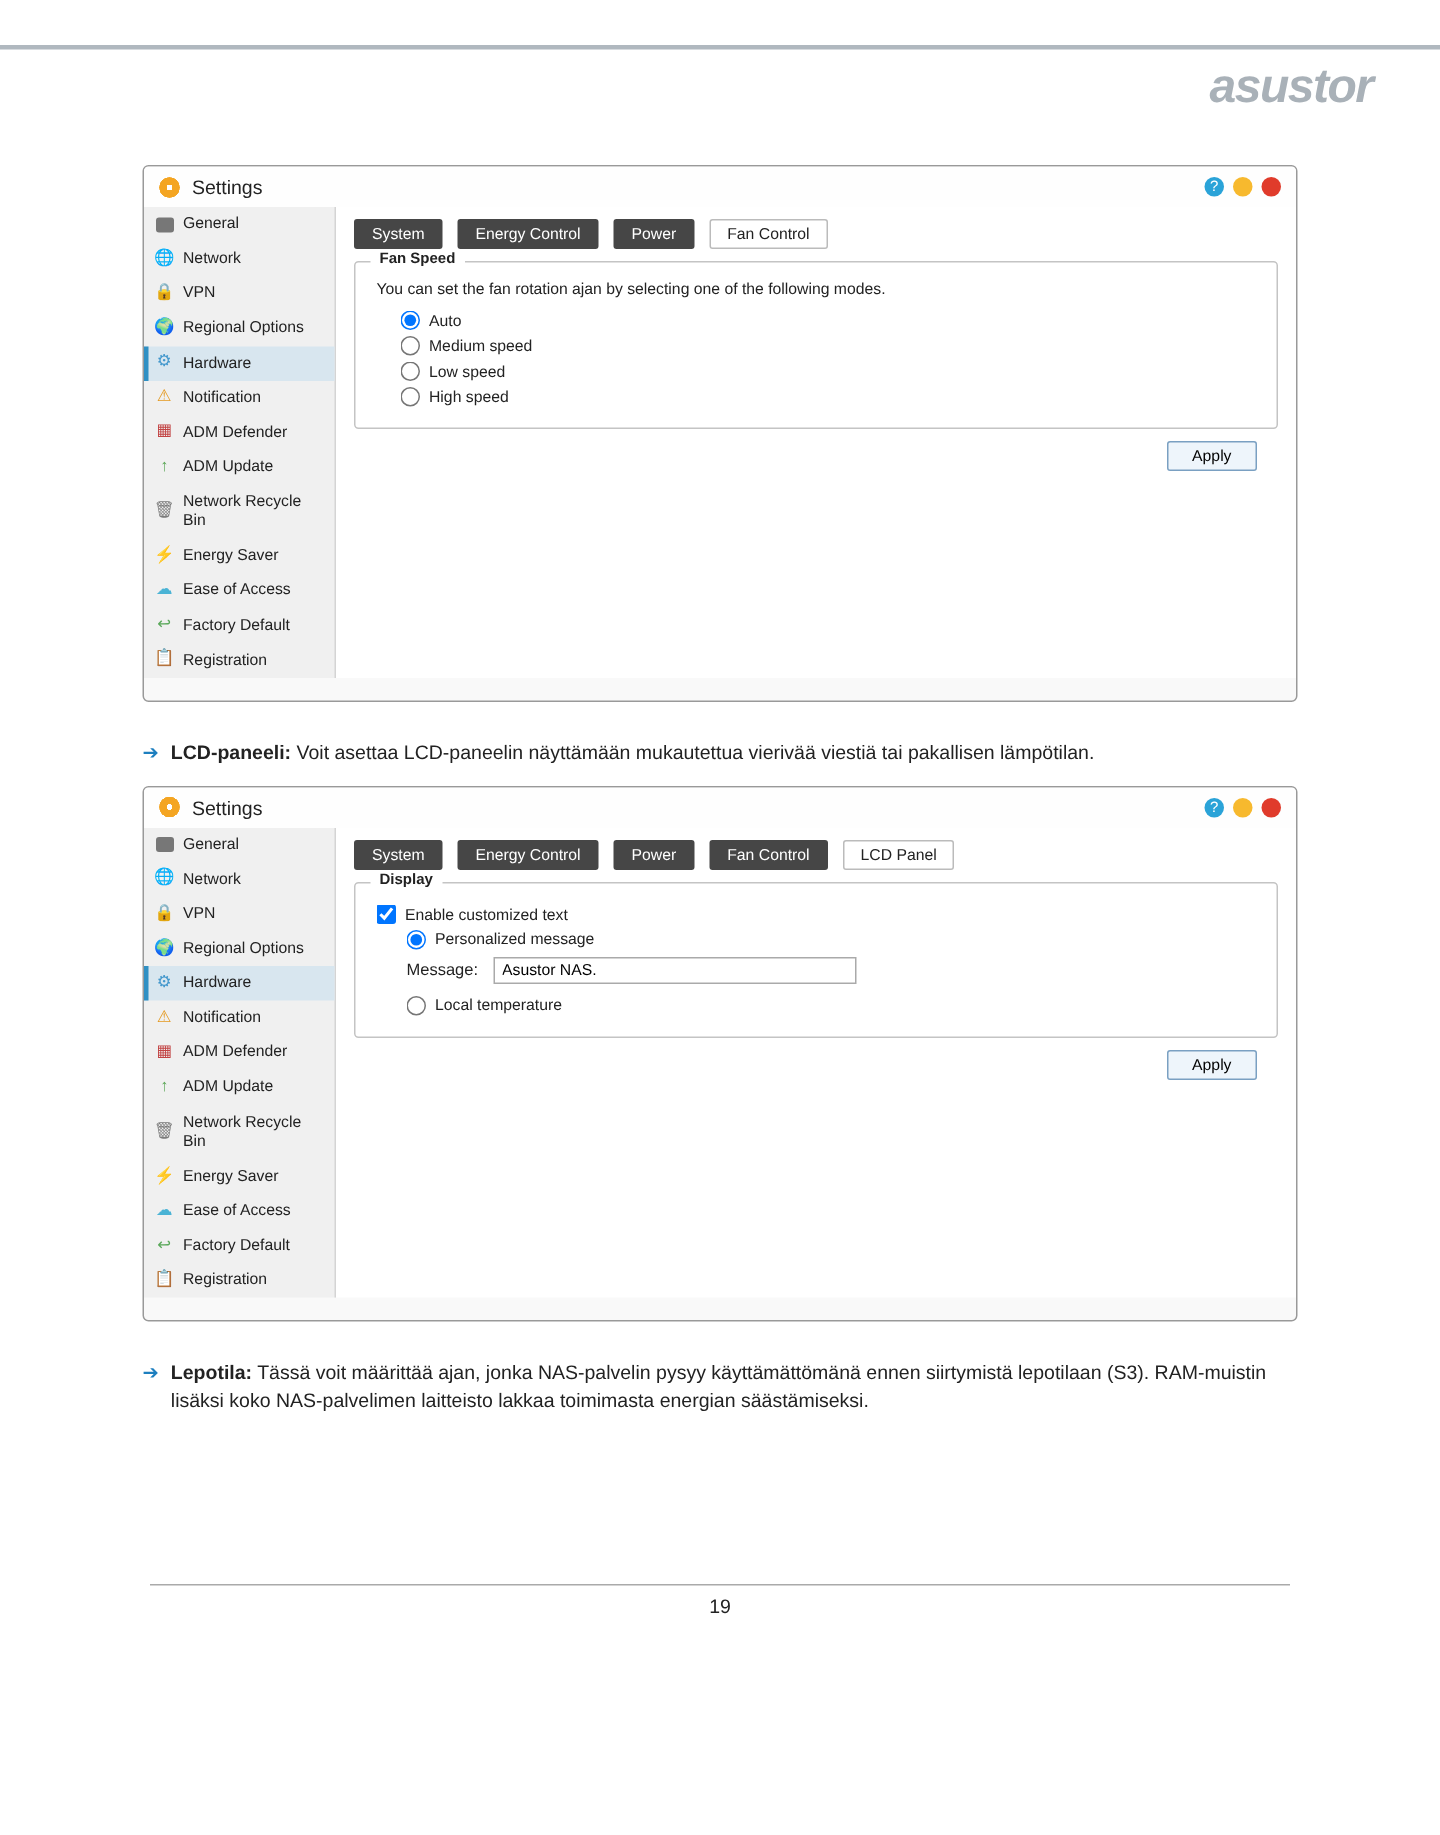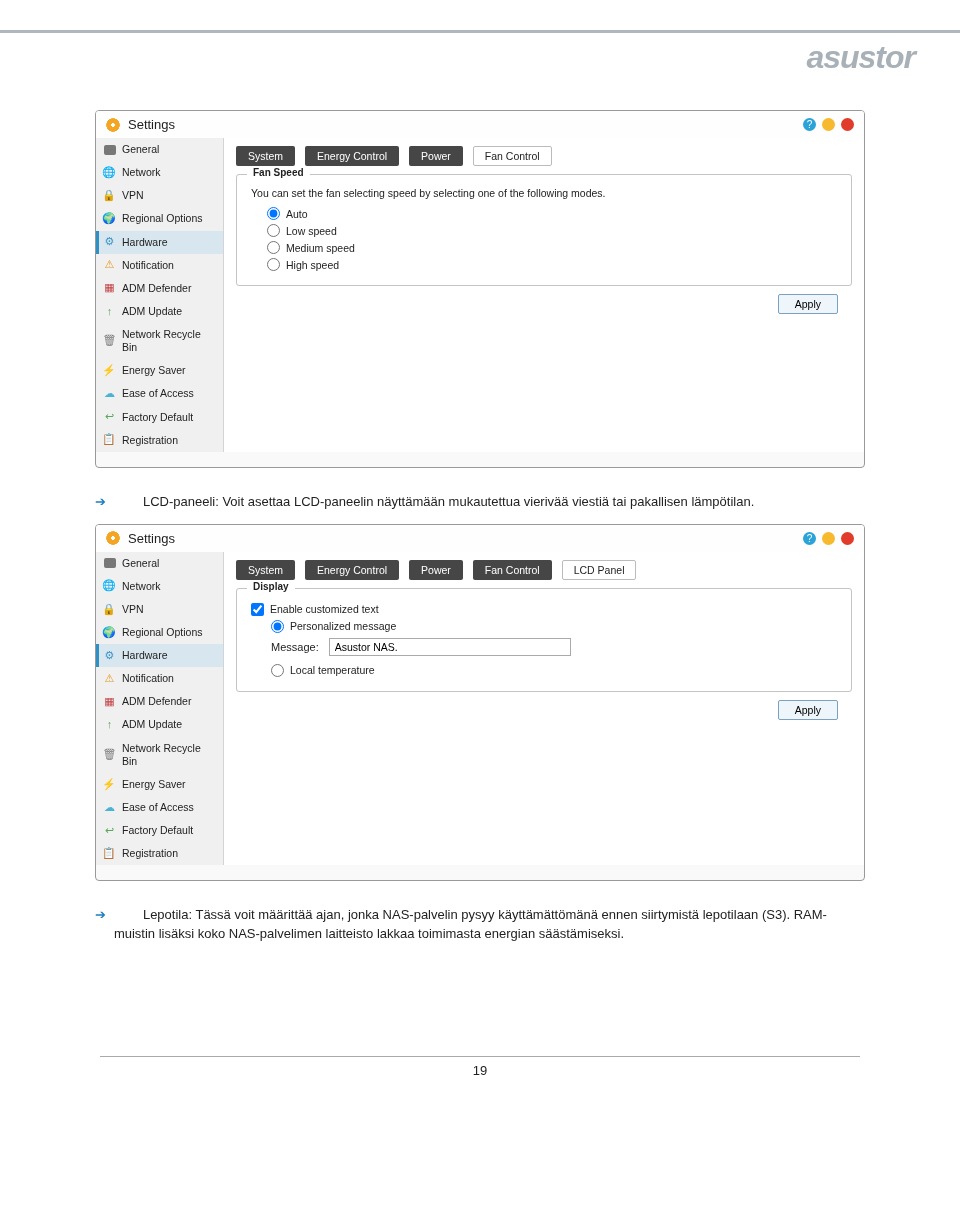--- a/index.html
+++ b/index.html
@@ -105,30 +105,30 @@
     top: -8px; left: 10px;
     background: #fff;
     padding: 0 6px;
     font-size: 10px;
     font-weight: bold;
     color:#222;
   }
   .desc { font-size: 10.5px; margin: 2px 0 8px; color:#222; }
   .radio-row { display:flex; align-items:center; gap:6px; margin:4px 16px; font-size:10.5px;}
   .radio { appearance: radio; }
-  .checkbox-row { display:flex; align-items:center; gap:6px; margin:4px 0; font-size:10.5px;}
+  .checkbox-row { display:flex; align-items:flex-end; gap:6px; margin:4px 0; font-size:10.5px;}
   .indent { margin-left: 20px; }
   .msg-row { display:flex; align-items:center; gap:10px; margin:5px 0 8px 20px;}
   .msg-input { border:1px solid #aaa; padding:2px 5px; width:242px; font-size:10.5px;}
   .apply-row { display:flex; justify-content:flex-end; padding: 8px 14px 0 0; }
   .apply-btn { border:1px solid #7aa0c2; background:#eef5fb; padding:3px 16px; font-size:10.5px; border-radius:2px; cursor:pointer; }
   .bullet-row { display:flex; align-items:flex-start; gap:8px; margin: 0 0 12px 0; }
   .arrow-bullet { color:#1d7fbf; font-size:13px; line-height:1.4; }
   .body-text { font-size:13px; color:#222; line-height:1.45; }
-  .body-text strong { font-weight:normal;margin-left:29px; }
+  .body-text strong { font-weight:bold; }
   .footer {
     margin-top: 60px;
     text-align: center;
     border-top: 1px solid #aaa;
     width: 760px;
     margin-left: auto; margin-right: auto;
     padding-top: 6px;
     font-size: 13px;
     color: #222;
   }
@@ -211,32 +211,32 @@
       </div>
       <div class="content">
         <div class="tabs">
           <div class="tab">System</div>
           <div class="tab">Energy Control</div>
           <div class="tab">Power</div>
           <div class="tab light">Fan Control</div>
         </div>
         <div class="panel">
           <div class="panel-legend">Fan Speed</div>
-          <div class="desc">You can set the fan selecting speed by selecting one of the following modes.</div>
+          <div class="desc">You can set the fan rotation ajan by selecting one of the following modes.</div>
           <label class="radio-row">
               <input type="radio" class="radio" name="fan" checked="" style="">
               <span>Auto</span>
             </label>
           <label class="radio-row">
               <input type="radio" class="radio" name="fan" style="">
-              <span>Low speed</span>
+              <span>Medium speed</span>
             </label>
           <label class="radio-row">
               <input type="radio" class="radio" name="fan" style="">
-              <span>Medium speed</span>
+              <span>Low speed</span>
             </label>
           <label class="radio-row">
               <input type="radio" class="radio" name="fan" style="">
               <span>High speed</span>
             </label>
         </div>
         <div class="apply-row">
           <button class="apply-btn">Apply</button>
         </div>
       </div>

